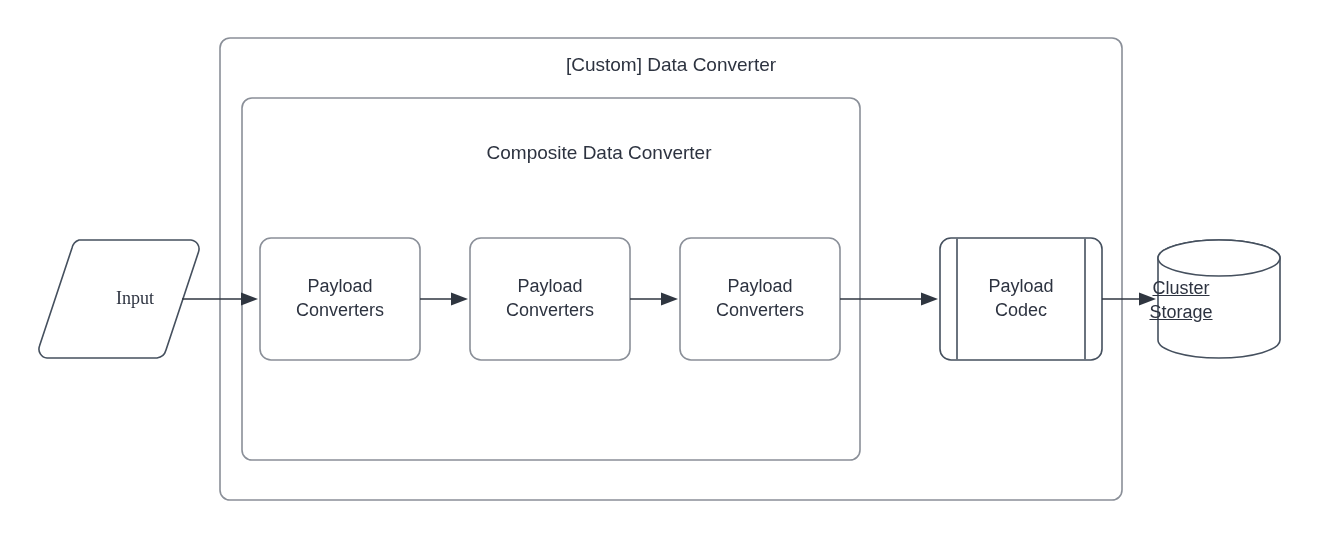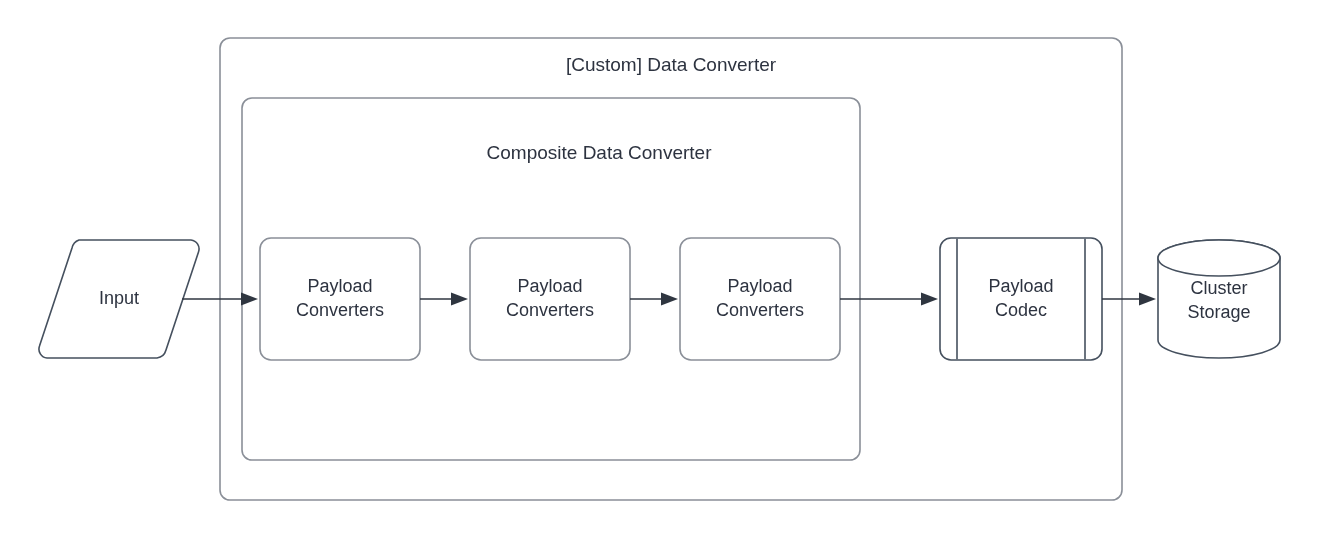--- a/index.html
+++ b/index.html
@@ -133,30 +133,30 @@
       <line class="edge-line" x1="1102" y1="299" x2="1143" y2="299"></line>
       <path class="edge-head" d="M 1156 299 L 1139 292.5 L 1139 305.5 Z"></path>
     </g>
 
   </svg>
 
   <div class="lbl lbl-container-title" style="left:220px; top:52px; width:902px;">[Custom] Data Converter</div>
 
   <div class="lbl lbl-container-title" style="left:242px; top:140px; width:618px;padding-left:48px;">Composite Data Converter</div>
 
-  <div class="lbl lbl-node" style="left:40px; top:287px; width:158px;">Input</div>
+  <div class="lbl lbl-node" style="left:56px; top:287px; width:158px;font-family:Liberation Serif, serif;">Input</div>
 
   <div class="lbl lbl-node" style="left:260px; top:275px; width:160px;">Payload
 Converters</div>
 
   <div class="lbl lbl-node" style="left:470px; top:275px; width:160px;">Payload
 Converters</div>
 
   <div class="lbl lbl-node" style="left:680px; top:275px; width:160px;">Payload
 Converters</div>
 
   <div class="lbl lbl-node" style="left:957px; top:275px; width:128px;">Payload
 Codec</div>
 
-  <div class="lbl lbl-node" style="left:1158px; top:277px; width:122px;">Cluster
+  <div class="lbl lbl-node" style="left:1120px; top:277px; width:122px;text-decoration:underline;">Cluster
 Storage</div>
 
 </div>
 
 </body></html>

